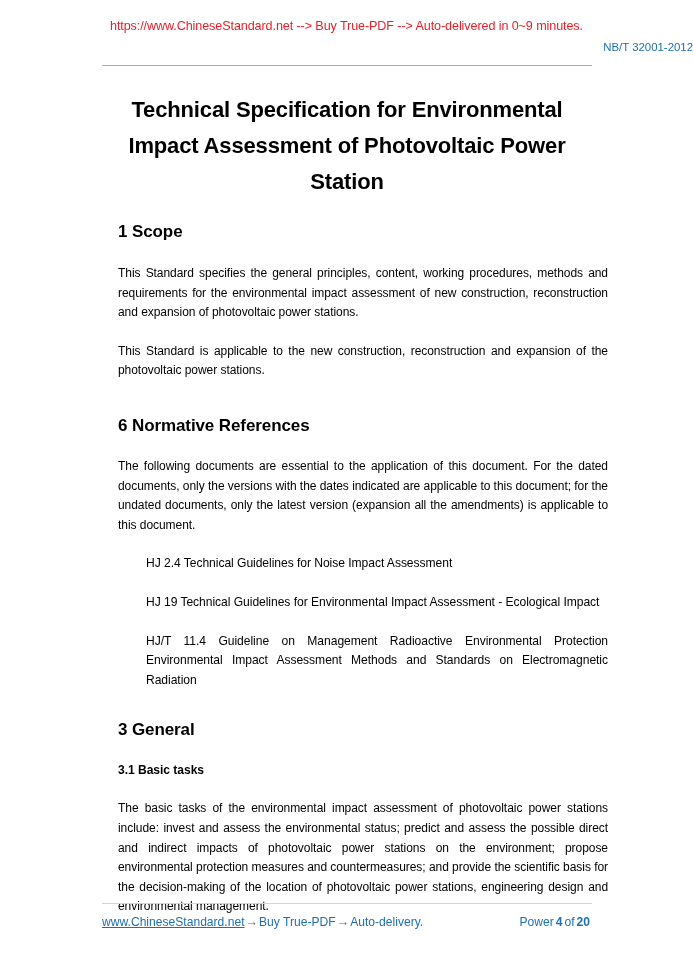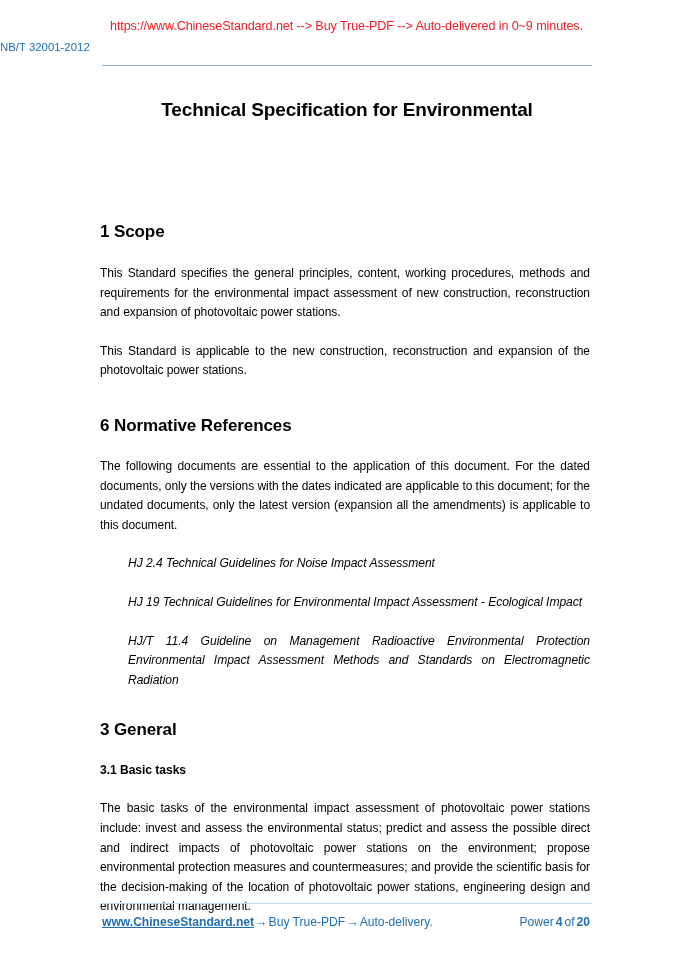--- a/index.html
+++ b/index.html
@@ -35,21 +35,21 @@
     font-size: 12.6px;
     letter-spacing: -0.1px;
     white-space: nowrap;
   }
 
   .doc-code {
     position: absolute;
     top: 41px;
     left: 0;
     width: 693px;
-    text-align: left;
+    text-align: right;
     color: #1f6fb0;
     font-size: 11.4px;
     letter-spacing: 0px;
   }
 
   .header-rule {
     position: absolute;
     top: 65px;
     left: 102px;
     width: 490px;
@@ -57,34 +57,34 @@
     background: #8bb2cf;
   }
 
   
   .doc-title {
     position: absolute;
     top: 92px;
     left: 102px;
     width: 490px;
     text-align: center;
-    font-size: 19px;
+    font-size: 22px;
     font-weight: bold;
     line-height: 36px;
     letter-spacing: -0.15px;
   }
   .doc-title .line {
     display: block;
   }
 
   
   .content {
     position: absolute;
     top: 222px;
-    left: 100px;
+    left: 118px;
     width: 490px;
   }
 
   h2.section {
     margin: 0;
     font-size: 17px;
     font-weight: bold;
     letter-spacing: -0.1px;
     line-height: 20px;
   }
@@ -107,21 +107,20 @@
   }
 
   p.reference {
     margin: 0 0 0 28px;
     width: 462px;
     font-size: 12.1px;
     line-height: 19.6px;
     text-align: justify;
     text-justify: inter-word;
     letter-spacing: -0.05px;
-    font-style: italic;
   }
 
   
   .sp-after-h2   { height: 22px; }
   .sp-after-h2b  { height: 21px; }
   .sp-para       { height: 19px; }
   .sp-before-h2  { height: 35px; }
   .sp-before-h2c { height: 30px; }
   .sp-after-h3   { height: 21px; }
   .sp-h2-to-h3   { height: 22px; }
@@ -148,21 +147,20 @@
     white-space: nowrap;
   }
   .footer-left {
     position: absolute;
     left: 0;
     top: 0;
   }
   .footer-link {
     text-decoration: underline;
     color: #1f6fb0;
-    font-weight: bold;
   }
   .footer-arrow {
     font-size: 12.5px;
     padding: 0 1px;
   }
   .footer-right {
     position: absolute;
     right: 0;
     top: 0;
   }
@@ -177,20 +175,21 @@
 <div class="page">
 
   <div class="promo-header">https://www.ChineseStandard.net --&gt; Buy True-PDF --&gt; Auto-delivered in 0~9 minutes.</div>
 
   <div class="doc-code">NB/T 32001-2012</div>
 
   <div class="header-rule"></div>
 
   <div class="doc-title">
     <span class="line">Technical Specification for Environmental</span>
+    <span class="line">Impact Assessment of Photovoltaic Power Station</span>
   </div>
 
   <div class="content">
 
     <h2 class="section">1 Scope</h2>
     <div class="sp-after-h2"></div>
 
     <p class="body">This Standard specifies the general principles, content, working procedures, methods and requirements for the environmental impact assessment of new construction, reconstruction and expansion of photovoltaic power stations.</p>
     <div class="sp-para"></div>
 

